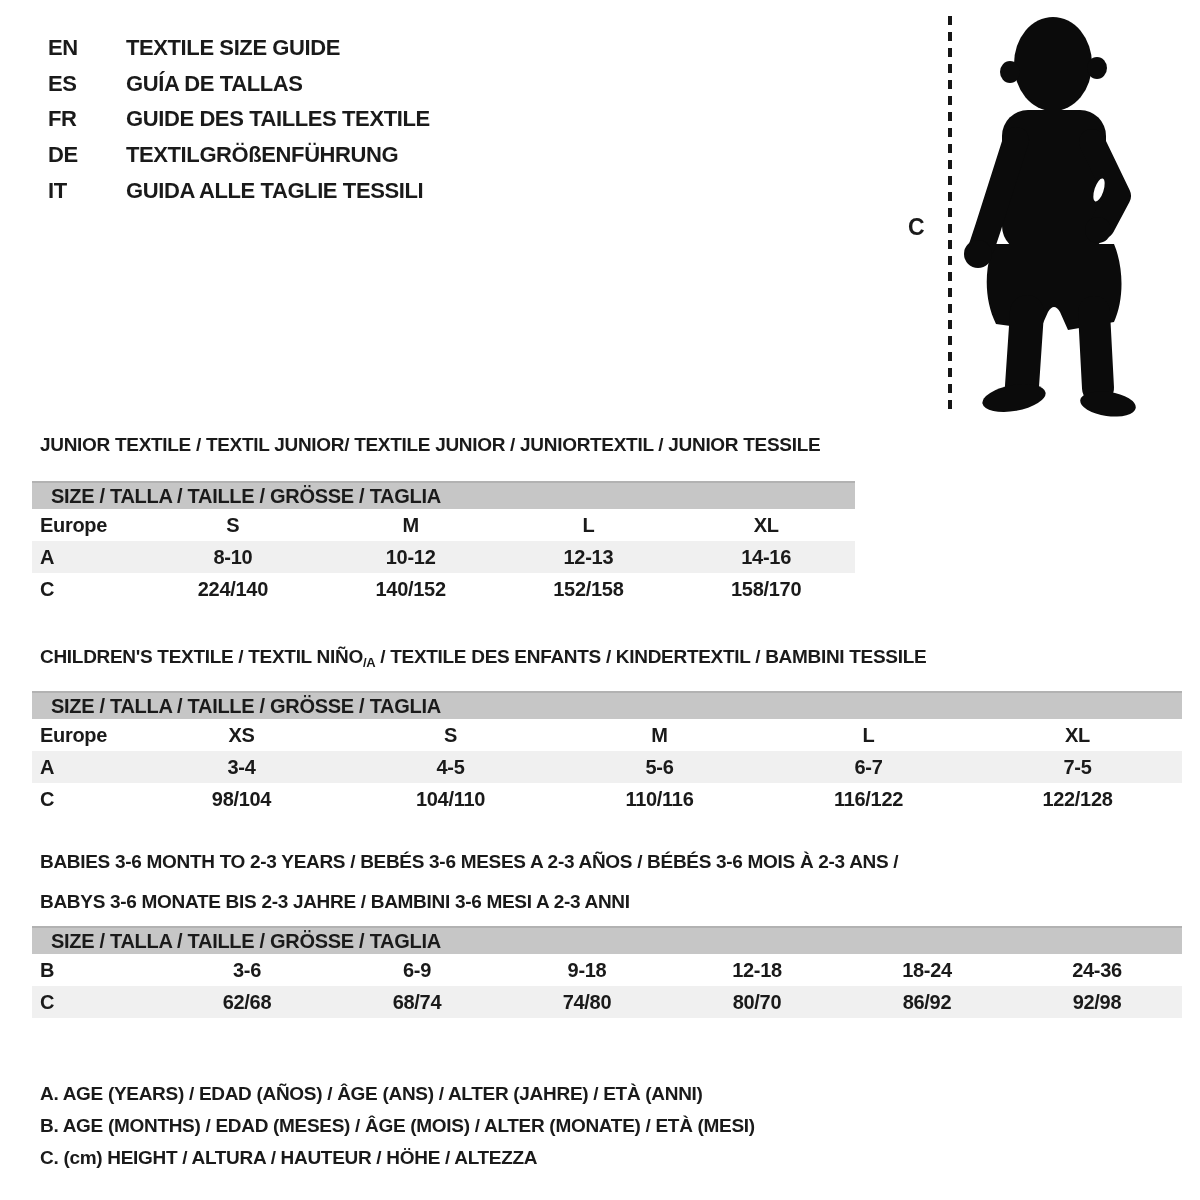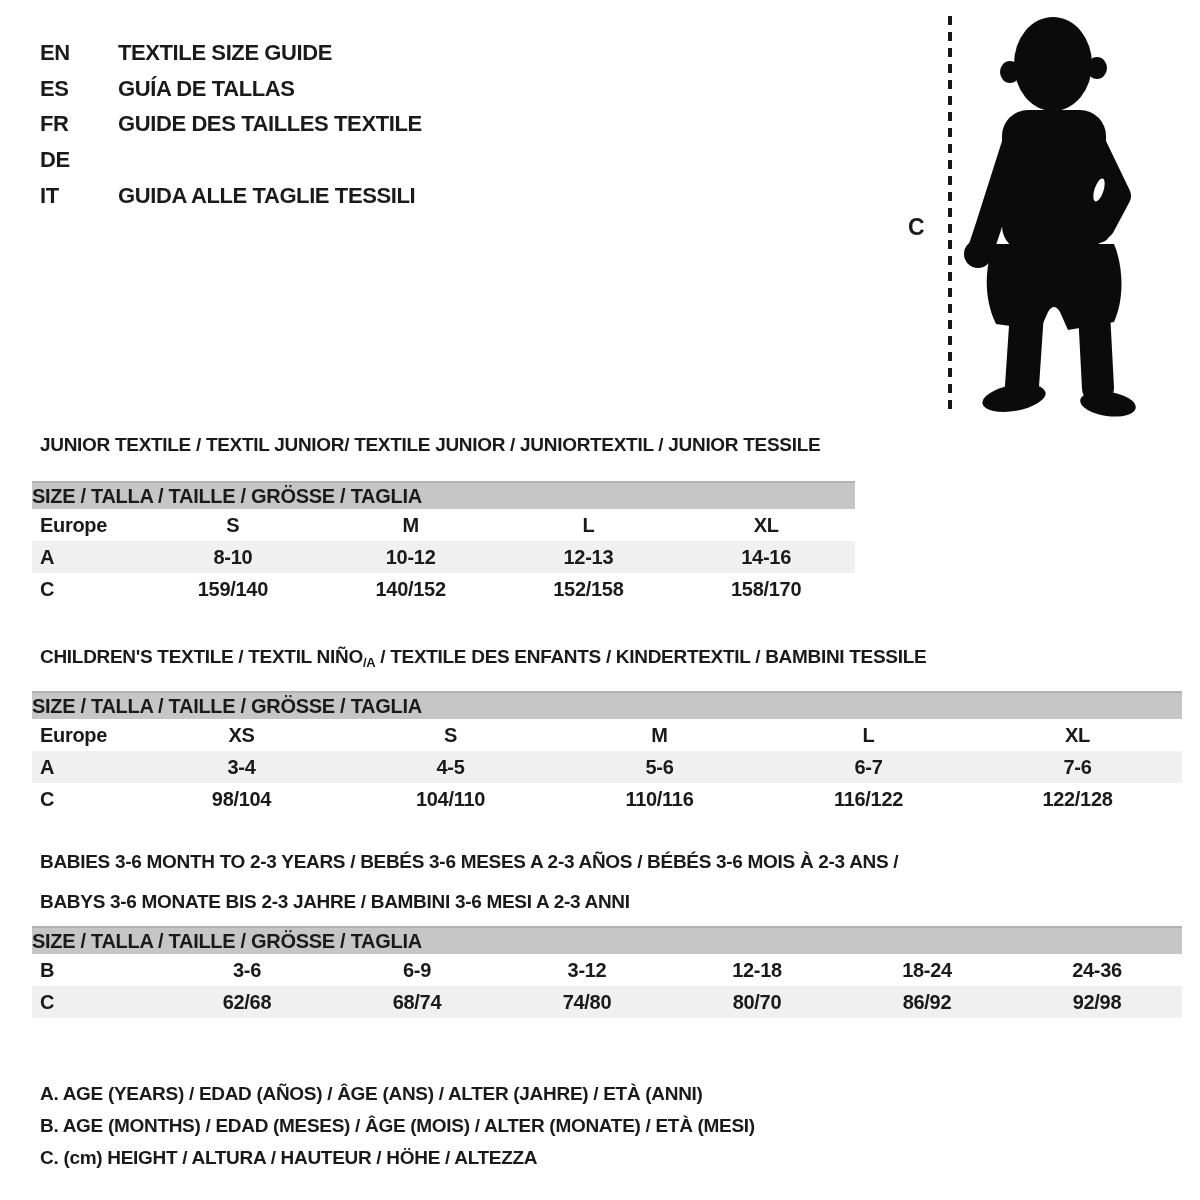--- a/index.html
+++ b/index.html
@@ -5,35 +5,35 @@
   html,body{margin:0;padding:0;}
   body{
     width:1200px;height:1200px;position:relative;overflow:hidden;
     background:#ffffff;color:#1a1a1a;
     font-family:"Liberation Sans", sans-serif;
     -webkit-font-smoothing:antialiased;
   }
   .abs{position:absolute;}
   
   .lang-list{left:40px;top:30px;}
-  .lang-row{display:flex;height:35.8px;align-items:flex-end;
-    font-size:22px;font-weight:700;letter-spacing:-0.4px;white-space:nowrap;}
+  .lang-row{display:flex;height:35.8px;align-items:center;
+    font-size:22px;font-weight:700;letter-spacing:-0.4px;white-space:nowrap;margin-left:8px;}
   .lang-code{width:78px;flex:none;}
   
   .measure-line{left:948px;top:16px;width:4px;height:400px;
     background:repeating-linear-gradient(180deg,#161616 0 9px,transparent 9px 16px);}
   .measure-label{left:908px;top:214px;font-size:23px;font-weight:700;}
   .figure-svg{left:956px;top:14px;width:192px;height:404px;}
   
   .section-title{left:40px;font-size:19px;font-weight:700;letter-spacing:-0.3px;white-space:nowrap;}
   .sub{font-size:13px;vertical-align:-4px;letter-spacing:-0.3px;}
   
   .size-table{left:32px;font-size:20px;font-weight:700;letter-spacing:-0.3px;}
   .st-header{height:26px;background:#c6c6c6;border-top:2px solid #b2b2b2;
-    display:flex;align-items:center;padding-left:0;font-size:20px;white-space:nowrap;}
+    display:flex;align-items:center;padding-left:19px;font-size:20px;white-space:nowrap;}
   .st-row{display:flex;height:32px;align-items:center;}
   .row-alt{background:#f0f0f0;}
   .st-label{flex:none;padding-left:8px;box-sizing:border-box;}
   .st-cell{flex:1;text-align:center;white-space:nowrap;}
   #junior-table{top:481px;width:823px;}
   #junior-table .st-label{width:112px;}
   #children-table{top:691px;width:1150px;}
   #children-table .st-label{width:105px;}
   #babies-table{top:926px;width:1150px;}
   #babies-table .st-label{width:130px;}
@@ -56,20 +56,21 @@
   <div class="lang-row">
     <span class="lang-code">ES</span>
     <span class="lang-label">GUÍA DE TALLAS</span>
   </div>
   <div class="lang-row">
     <span class="lang-code">FR</span>
     <span class="lang-label">GUIDE DES TAILLES TEXTILE</span>
   </div>
   <div class="lang-row">
     <span class="lang-code">DE</span>
+    <span class="lang-label">TEXTILGRÖßENFÜHRUNG</span>
   </div>
   <div class="lang-row">
     <span class="lang-code">IT</span>
     <span class="lang-label">GUIDA ALLE TAGLIE TESSILI</span>
   </div>
 </div>
 
 <div class="abs measure-line"></div>
 <div class="abs measure-label">C</div>
 <svg class="abs figure-svg" viewBox="0 0 192 404" xmlns="http://www.w3.org/2000/svg" aria-hidden="true">
@@ -107,21 +108,21 @@
   </div>
   <div class="st-row row-alt">
     <span class="st-label">A</span>
     <span class="st-cell">8-10</span>
     <span class="st-cell">10-12</span>
     <span class="st-cell">12-13</span>
     <span class="st-cell">14-16</span>
   </div>
   <div class="st-row">
     <span class="st-label">C</span>
-    <span class="st-cell">159/140</span>
+    <span class="st-cell">224/140</span>
     <span class="st-cell">140/152</span>
     <span class="st-cell">152/158</span>
     <span class="st-cell">158/170</span>
   </div>
 </div>
 
 <div id="children-title" class="abs section-title">
   <span>CHILDREN'S TEXTILE / TEXTIL NIÑO</span><span class="sub">/A</span><span> / TEXTILE DES ENFANTS / KINDERTEXTIL / BAMBINI TESSILE</span>
 </div>
 <div id="children-table" class="abs size-table">
@@ -133,21 +134,21 @@
     <span class="st-cell">M</span>
     <span class="st-cell">L</span>
     <span class="st-cell">XL</span>
   </div>
   <div class="st-row row-alt">
     <span class="st-label">A</span>
     <span class="st-cell">3-4</span>
     <span class="st-cell">4-5</span>
     <span class="st-cell">5-6</span>
     <span class="st-cell">6-7</span>
-    <span class="st-cell">7-6</span>
+    <span class="st-cell">7-5</span>
   </div>
   <div class="st-row">
     <span class="st-label">C</span>
     <span class="st-cell">98/104</span>
     <span class="st-cell">104/110</span>
     <span class="st-cell">110/116</span>
     <span class="st-cell">116/122</span>
     <span class="st-cell">122/128</span>
   </div>
 </div>
@@ -155,21 +156,21 @@
 <div class="abs babies-title-block">
   <div>BABIES 3-6 MONTH TO 2-3 YEARS / BEBÉS 3-6 MESES A 2-3 AÑOS / BÉBÉS 3-6 MOIS À 2-3 ANS /</div>
   <div>BABYS 3-6 MONATE BIS 2-3 JAHRE / BAMBINI 3-6 MESI A 2-3 ANNI</div>
 </div>
 <div id="babies-table" class="abs size-table">
   <div class="st-header">SIZE / TALLA / TAILLE / GRÖSSE / TAGLIA</div>
   <div class="st-row">
     <span class="st-label">B</span>
     <span class="st-cell">3-6</span>
     <span class="st-cell">6-9</span>
-    <span class="st-cell">3-12</span>
+    <span class="st-cell">9-18</span>
     <span class="st-cell">12-18</span>
     <span class="st-cell">18-24</span>
     <span class="st-cell">24-36</span>
   </div>
   <div class="st-row row-alt">
     <span class="st-label">C</span>
     <span class="st-cell">62/68</span>
     <span class="st-cell">68/74</span>
     <span class="st-cell">74/80</span>
     <span class="st-cell">80/70</span>

